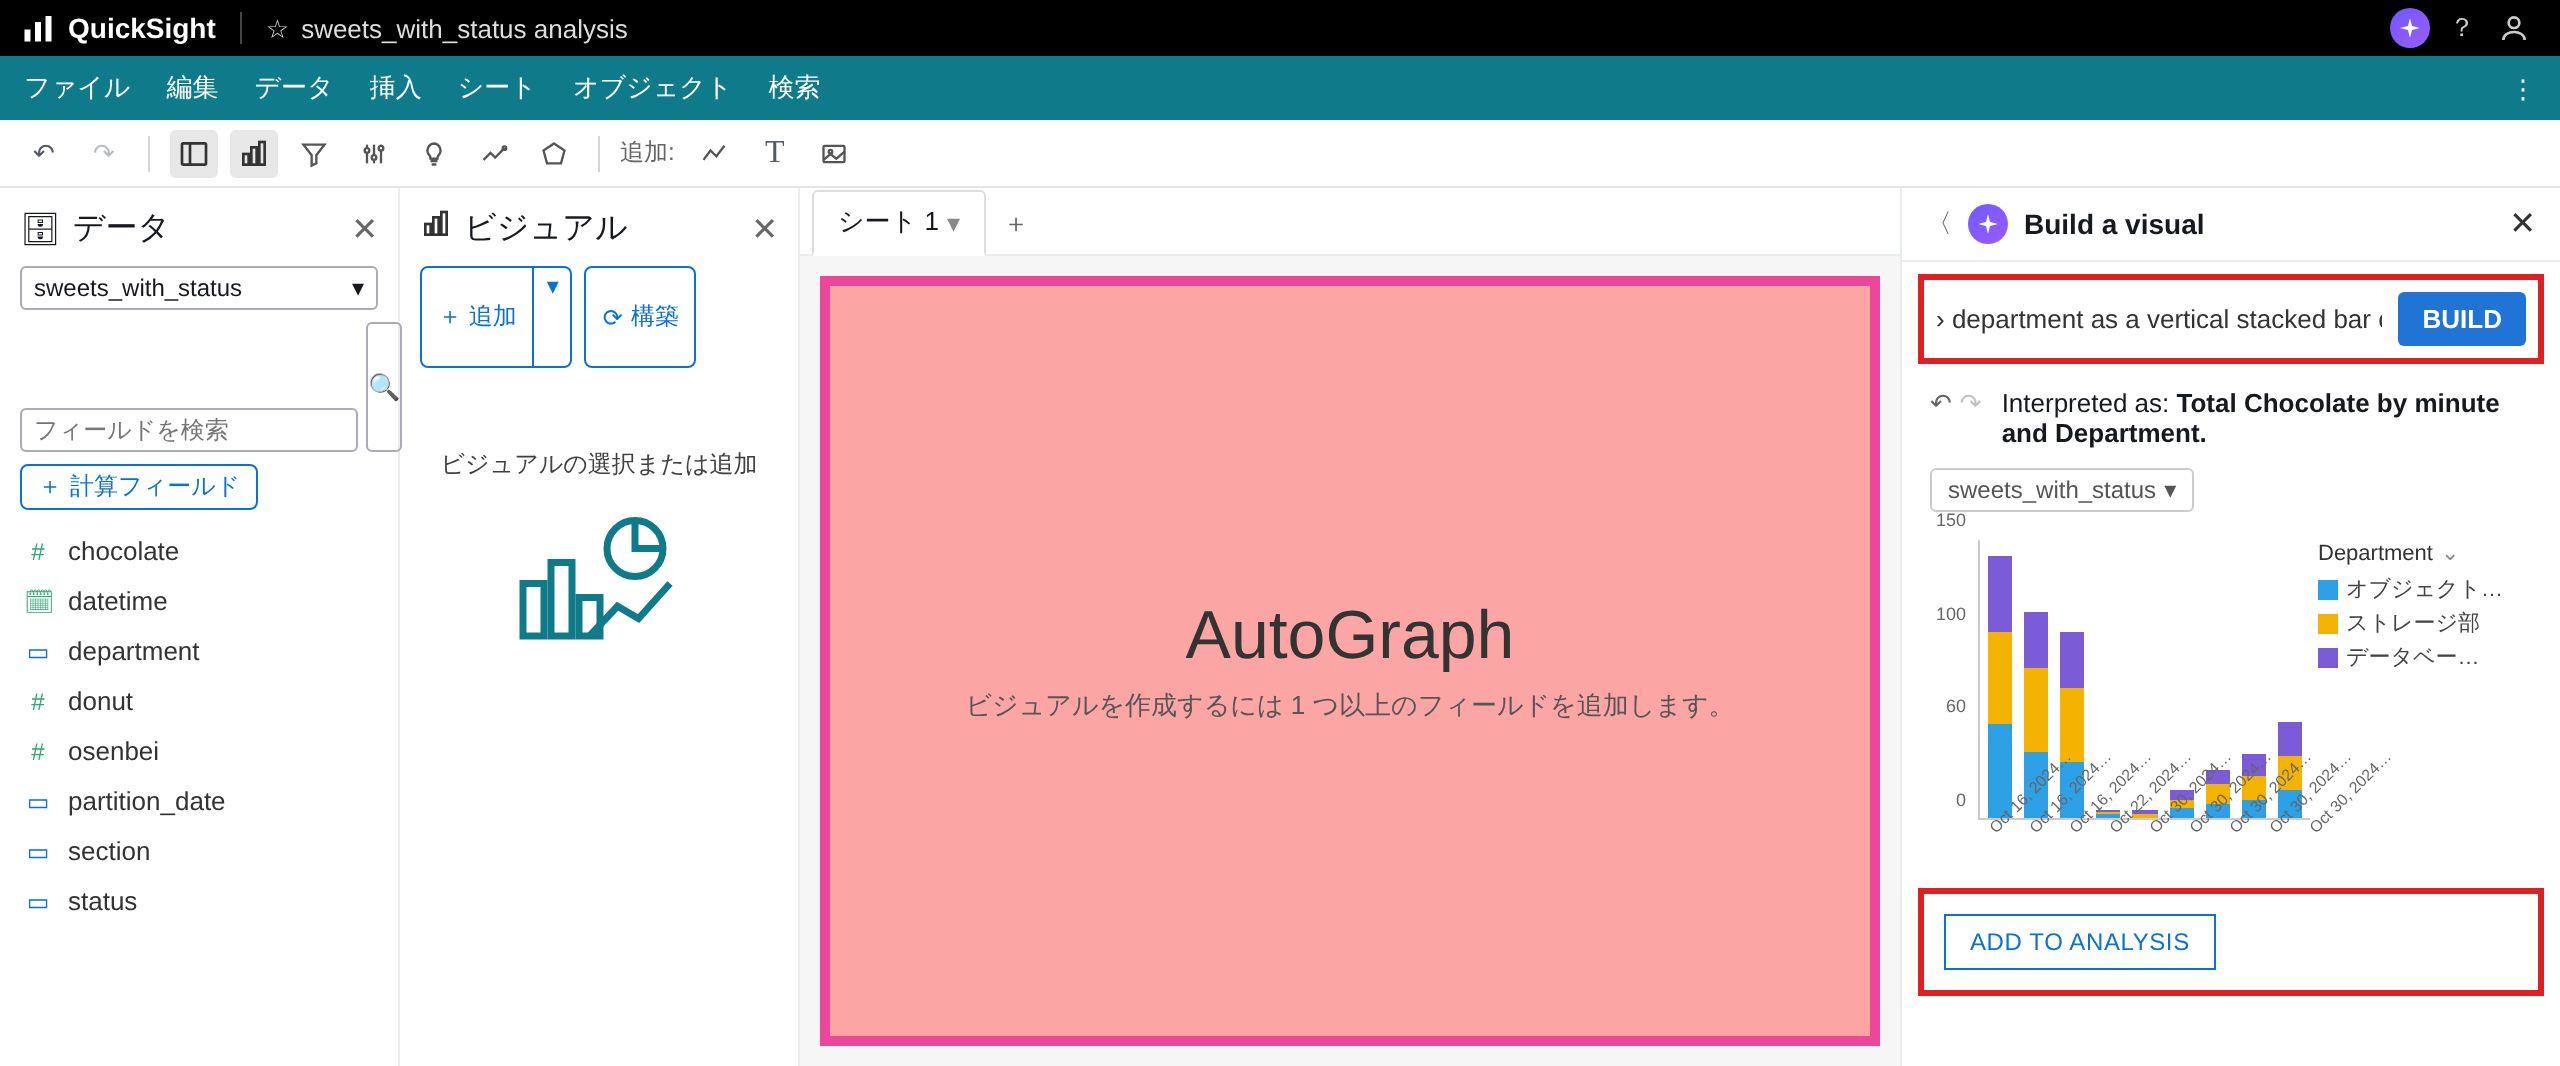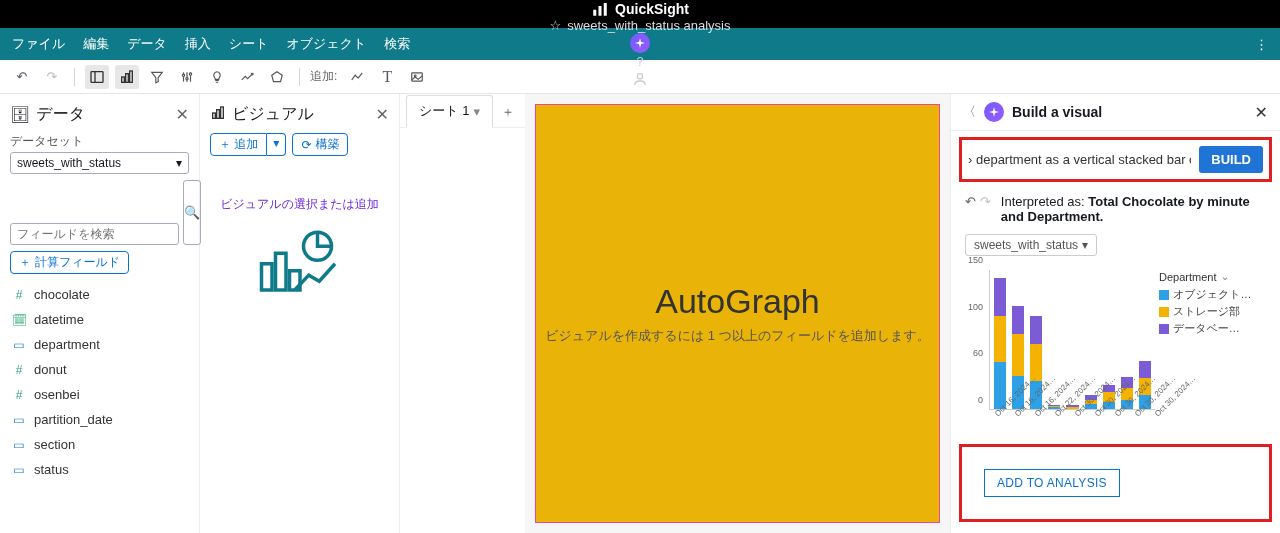--- a/index.html
+++ b/index.html
@@ -1,19 +1,19 @@
 <!DOCTYPE html>
 <html><head>
 <meta charset="utf-8">
 <style>
 * { margin:0; padding:0; box-sizing:border-box; font-family:"Amazon Ember","Helvetica Neue",Arial,sans-serif; }
 body { width:1280px; height:533px; overflow:hidden; background:#fff; font-size:13px; color:#16191f; }
 
 
-.titlebar { height:28px; background:#000; color:#fff; display:flex; align-items:center; padding:0 10px;flex-direction:column; }
+.titlebar { height:28px; background:#000; color:#fff; display:flex; align-items:center; padding:0 10px; }
 .titlebar .logo { display:flex; align-items:center; gap:6px; font-weight:600; font-size:14px; }
 .titlebar .sep { width:1px; height:16px; background:#444; margin:0 12px; }
 .titlebar .doc { display:flex; align-items:center; gap:6px; font-size:13px; color:#ddd; }
 .titlebar .spacer { flex:1; }
 .titlebar .ricon { width:26px; height:26px; display:flex; align-items:center; justify-content:center; color:#ccc; cursor:pointer; }
 .q-badge { width:20px; height:20px; border-radius:50%; background:linear-gradient(135deg,#6f5bff,#9a5bff); display:flex; align-items:center; justify-content:center; }
 
 
 .menubar { height:32px; background:#0f7b8a; color:#fff; display:flex; align-items:center; padding:0 12px; gap:18px; font-size:13px; }
 .menubar .mi { cursor:pointer;font-family:Liberation Serif, serif; }
@@ -43,33 +43,33 @@
 .panel .search .sbtn { width:26px; border:1px solid #aab; border-radius:3px; display:flex; align-items:center; justify-content:center; cursor:pointer; }
 .pillbtn { border:1px solid #0972d3; color:#0972d3; background:#fff; border-radius:4px; padding:2px 8px; font-size:12px; cursor:pointer; display:inline-flex; align-items:center; gap:4px; }
 .fld { display:flex; align-items:center; gap:8px; padding:5px 2px; font-size:13px; color:#333; cursor:pointer; }
 .fico { width:14px; text-align:center; font-size:12px; }
 .fico.num { color:#2ea874; }
 .fico.dat { color:#2ea874; }
 .fico.str { color:#0972d3; }
 
 .visualpanel .btns { display:flex; gap:6px; margin-bottom:10px; }
 .splitbtn { display:flex; }
-.splitbtn .l { border:1px solid #0972d3; color:#0972d3; background:#fff; border-radius:4px 0 0 4px; padding:2px 8px; font-size:12px; cursor:pointer; }
+.splitbtn .l { border:1px solid #0972d3; color:#0972d3; background:#fff; border-radius:4px 0 0 4px; padding:16px 8px; font-size:12px; cursor:pointer; }
 .splitbtn .r { border:1px solid #0972d3; border-left:none; color:#0972d3; background:#fff; border-radius:0 4px 4px 0; padding:2px 6px; font-size:12px; cursor:pointer; }
-.visualmsg { text-align:center; color:#6d28d9; font-size:12px; margin-top:30px; }
+.visualmsg { text-align:center; color:#404040; font-size:12px; margin-top:30px; }
 .vizicon { margin:14px auto 0; width:90px; height:70px; color:#0f7b8a; }
 
 
-.canvas { flex:1; display:flex; }
+.canvas { flex:1; display:flex; flex-direction:column; }
 .tabs { height:34px; border-bottom:1px solid #eaeded; display:flex; align-items:flex-end; padding:0 6px; gap:4px; }
 .tab { padding:6px 12px; border:1px solid #ddd; border-bottom:none; border-radius:3px 3px 0 0; font-size:13px; background:#fff; display:flex; align-items:center; gap:4px; cursor:pointer; position:relative; }
 .tab.active { border-bottom:2px solid #fff; margin-bottom:-1px; }
 .tabs .plus { width:22px; height:22px; display:flex; align-items:center; justify-content:center; color:#666; cursor:pointer; margin-bottom:4px; }
 .canvasbody { flex:1; background:#f6f6f6; padding:10px; }
-.card { background:#eab308; border:1px solid #ec4899; height:100%; display:flex; flex-direction:column; align-items:center; justify-content:center; }
+.card { background:#fca5a5; border:5px solid #ec4899; height:100%; display:flex; flex-direction:column; align-items:center; justify-content:center; }
 .card h1 { font-weight:300; font-size:34px; color:#333; margin-bottom:6px; font-family:"Amazon Ember",Arial; }
 .card p { font-size:13px; color:#555; }
 
 
 .buildpanel { width:330px; border-left:1px solid #eaeded; display:flex; flex-direction:column; background:#fff; }
 .bp-hd { display:flex; align-items:center; gap:8px; padding:8px 12px; border-bottom:1px solid #eaeded; }
 .bp-hd .back { color:#666; cursor:pointer; }
 .bp-hd .ttl { font-size:14px; font-weight:700; }
 .bp-hd .x { margin-left:auto; color:#333; cursor:pointer; font-size:16px; }
 .redbox { border:3px solid #e02020; margin:6px 8px; padding:6px; display:flex; align-items:center; gap:8px; }
@@ -89,21 +89,21 @@
 .bar { width:14px; display:flex; flex-direction:column-reverse; }
 .seg { width:100%; }
 .c0{background:#2ea0e6;} .c1{background:#f5b301;} .c2{background:#7c5bd6;}
 .plot .xt { position:absolute; left:24px; right:0; bottom:-20px; height:40px; display:flex; gap:6px; padding:0 4px; }
 .plot .xt span{ width:14px; font-size:8px; color:#666; transform:rotate(-45deg); transform-origin:top left; white-space:nowrap; display:inline-block; margin-top:2px; }
 .legend { font-size:11px; color:#444; }
 .legend .lh { display:flex; align-items:center; gap:4px; margin-bottom:4px; color:#333; }
 .legend .lh .chev{color:#888;}
 .legend .li { display:flex; align-items:center; gap:4px; margin-bottom:2px; }
 .legend .sw { width:10px; height:10px; }
-.addbox { border:3px solid #e02020; margin:14px 8px 0; padding:22px; display:inline-block; }
+.addbox { border:3px solid #e02020; margin:14px 8px 0; padding:10px; display:inline-block; }
 .addbtn { border:1px solid #0972d3; color:#0972d3; background:#fff; padding:6px 12px; font-size:12px; letter-spacing:.3px; cursor:pointer; }
 </style>
 </head>
 <body>
 
 <div class="titlebar">
   <div class="logo">
     <svg width="18" height="18" viewBox="0 0 24 24" fill="none">
         <rect x="3" y="13" width="4" height="8" fill="#fff"></rect>
         <rect x="10" y="8" width="4" height="13" fill="#fff"></rect>
@@ -211,21 +211,20 @@
 </div>
 
 <div class="shell">
 
   <div class="panel left">
     <div class="hd">
       <span>🗄</span>
       <span>データ</span>
       <span class="x">✕</span>
     </div>
-    <div class="lbl">データセット</div>
     <div class="sel">
       <span>sweets_with_status</span>
         <span>▾</span>
     </div>
     <div class="search">
       <input placeholder="フィールドを検索" style="">
       <div class="sbtn">🔍</div>
     </div>
     <div style="margin-bottom:8px;">
       <span class="pillbtn">

